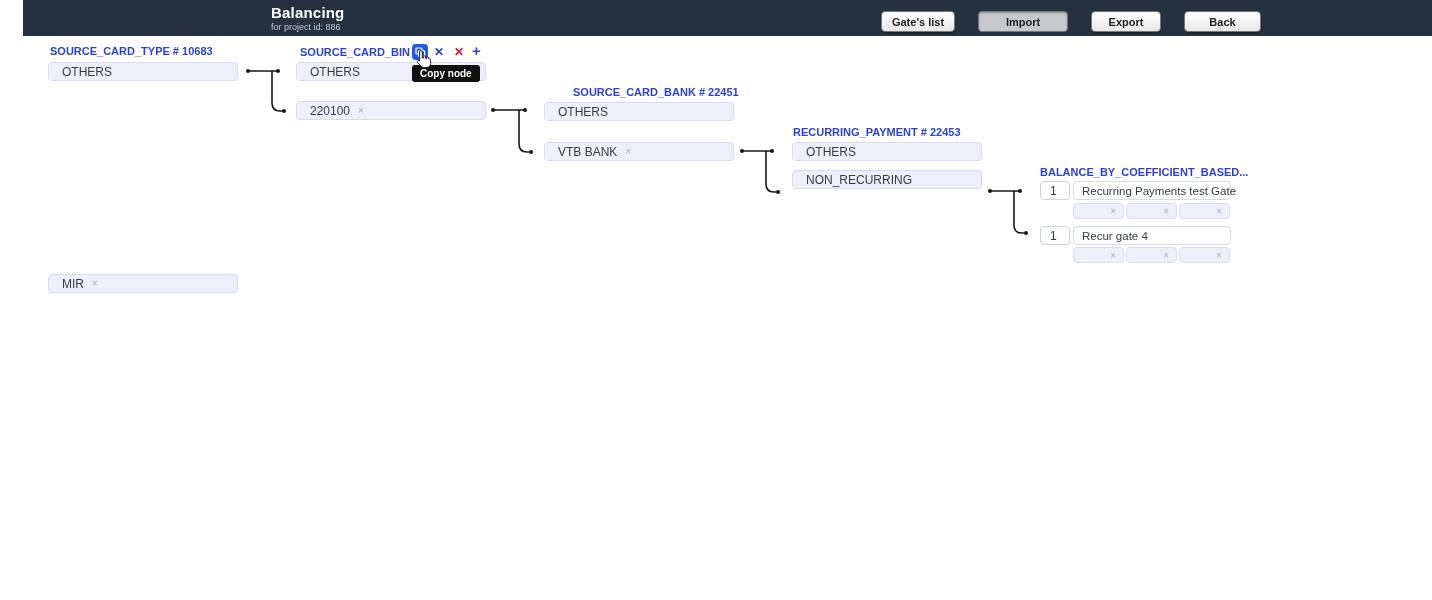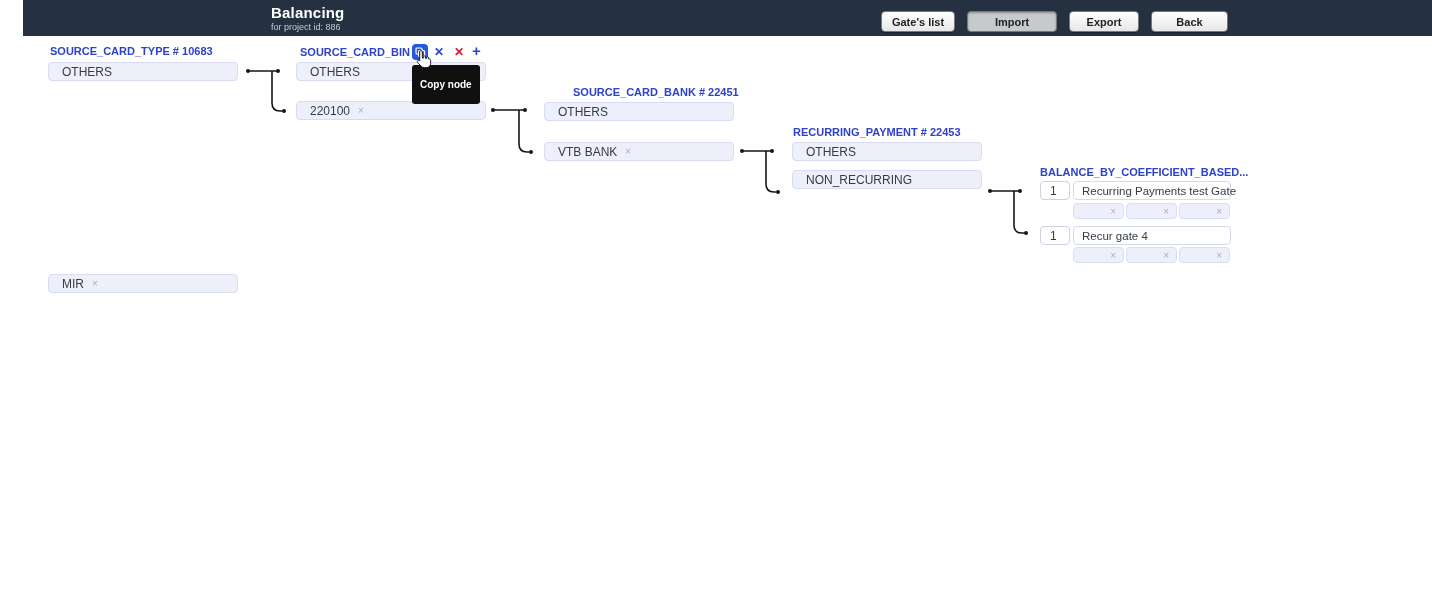--- a/index.html
+++ b/index.html
@@ -3,21 +3,21 @@
 <meta charset="utf-8">
 <style>
   html,body{margin:0;padding:0;background:#fff;}
   .stage{position:relative;width:1432px;height:600px;background:#ffffff;
          font-family:"Liberation Sans",sans-serif;overflow:hidden;margin-left:23px;}
 
   
   .appbar{position:absolute;left:0;top:0;width:1432px;height:36px;background:#253140;}
   .app-title{position:absolute;left:248px;top:4px;color:#ffffff;font-size:15px;font-weight:bold;letter-spacing:.2px;}
   .app-subtitle{position:absolute;left:248px;top:22px;color:#c3cad3;font-size:9px;}
-  .btnrow{position:absolute;left:858px;top:11px;display:flex;gap:12px;}
+  .btnrow{position:absolute;left:858px;top:11px;display:flex;gap:23px;}
   .hbtn{box-sizing:border-box;height:21px;padding:0 4px;display:flex;align-items:center;justify-content:center;
         background:linear-gradient(#ffffff,#e7e7e7);border:1px solid #777;border-radius:4px;
         font-size:11px;font-weight:bold;color:#222;box-shadow:0 1px 1px rgba(0,0,0,.35);cursor:pointer;}
   .hbtn.w74{width:74px}.hbtn.w90{width:90px}.hbtn.w70{width:70px}.hbtn.w77{width:77px}
   .hbtn.active{background:#c7cacc;box-shadow:inset 0 1px 2px rgba(0,0,0,.3);}
 
   
   .colhead{position:absolute;font-size:11px;font-weight:bold;color:#2d42cc;white-space:nowrap;}
   .nbox{position:absolute;box-sizing:border-box;width:190px;height:19px;
         background:#edeffb;border:1px solid #d8dcf2;border-radius:4px;
@@ -33,21 +33,21 @@
 
   
   .copybtn{position:absolute;left:389px;top:44px;width:16px;height:16px;background:#2457e2;
            border-radius:4px;display:flex;align-items:center;justify-content:center;cursor:pointer;}
   .icn-x{position:absolute;top:45px;font-size:12px;font-weight:bold;cursor:pointer;}
   .icn-x.blue{left:411px;color:#2d42cc;}
   .icn-x.red{left:431px;color:#de1430;}
   .icn-plus{position:absolute;left:449px;top:42px;font-size:15px;font-weight:bold;color:#2d42cc;cursor:pointer;}
 
   .tooltip{position:absolute;left:389px;top:65px;background:#101010;color:#fff;
-           font-size:10px;font-weight:bold;padding:14px 8px;border-radius:3px;z-index:4;white-space:nowrap;}
+           font-size:10px;font-weight:bold;padding:3px 8px;border-radius:3px;z-index:4;white-space:nowrap;}
   .cursor{position:absolute;left:392px;top:49px;z-index:5;}
 
   .wires{position:absolute;left:0;top:0;width:1432px;height:600px;pointer-events:none;}
 </style>
 </head>
 <body>
 
 <div class="stage">
 
   <div class="appbar">

